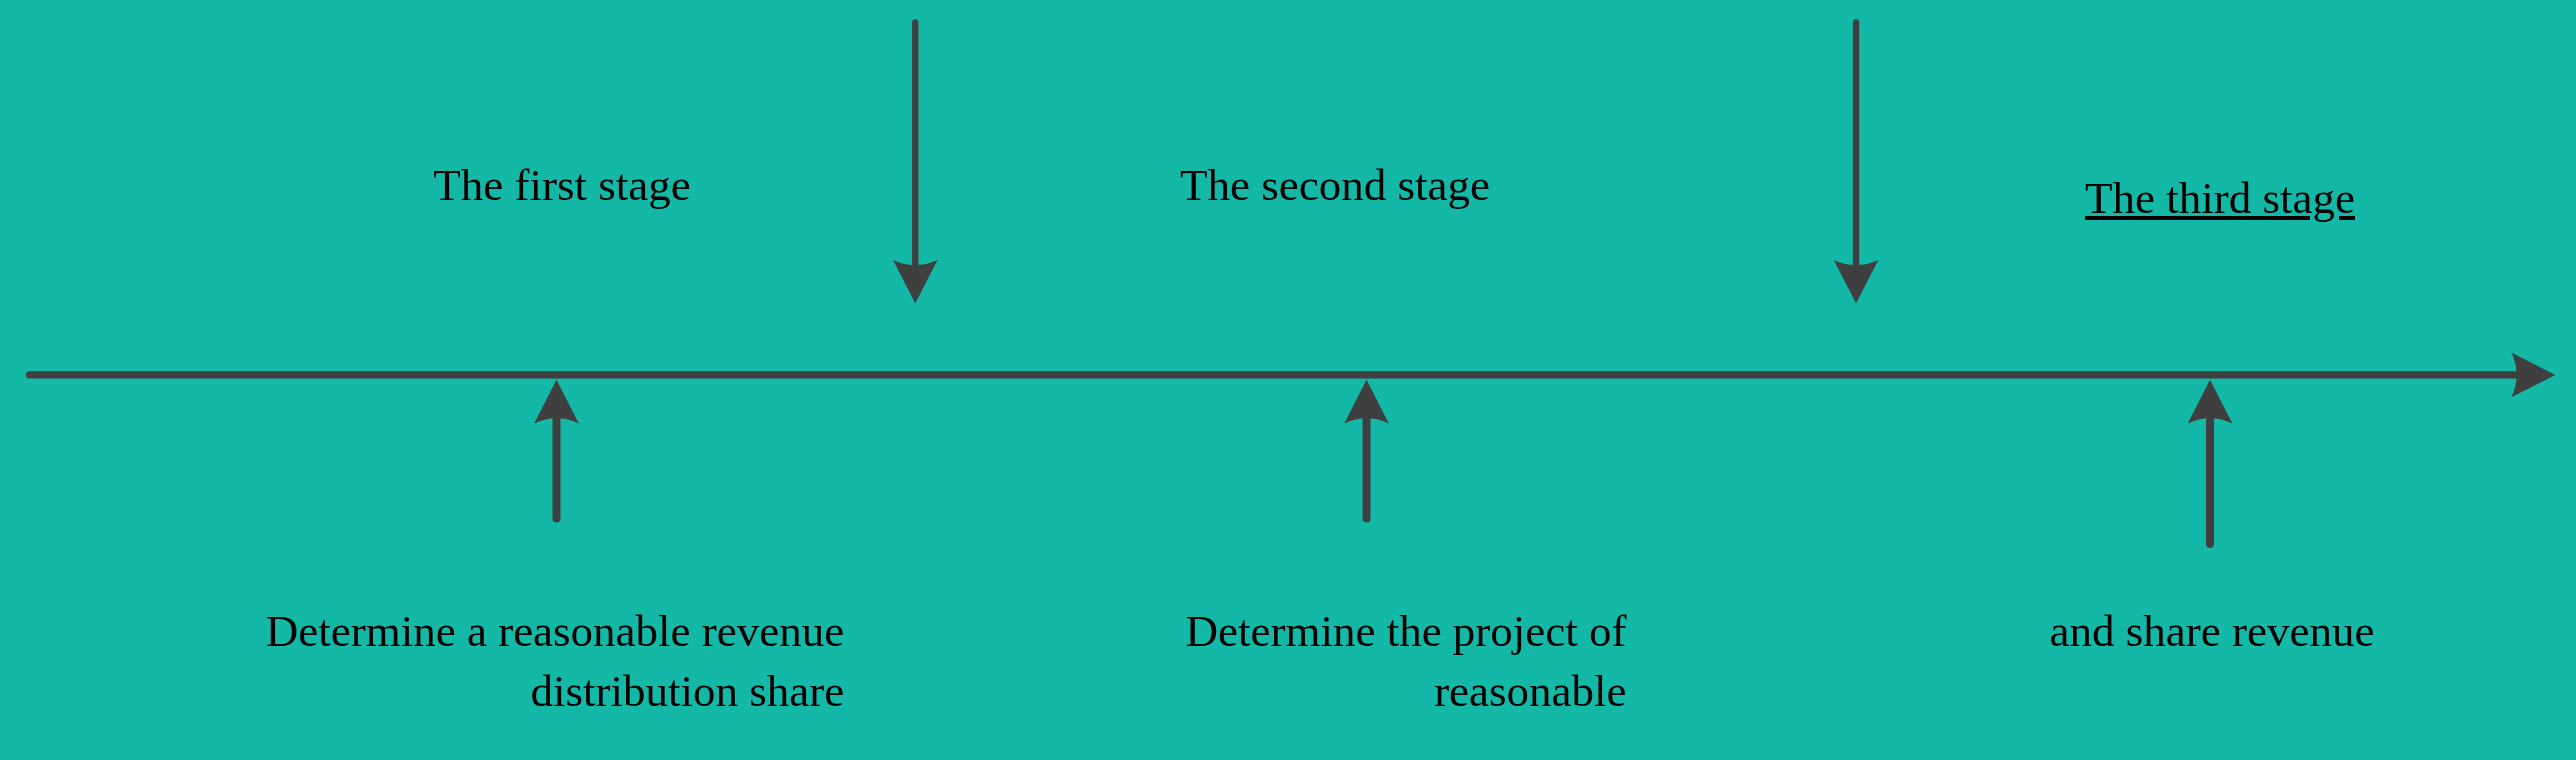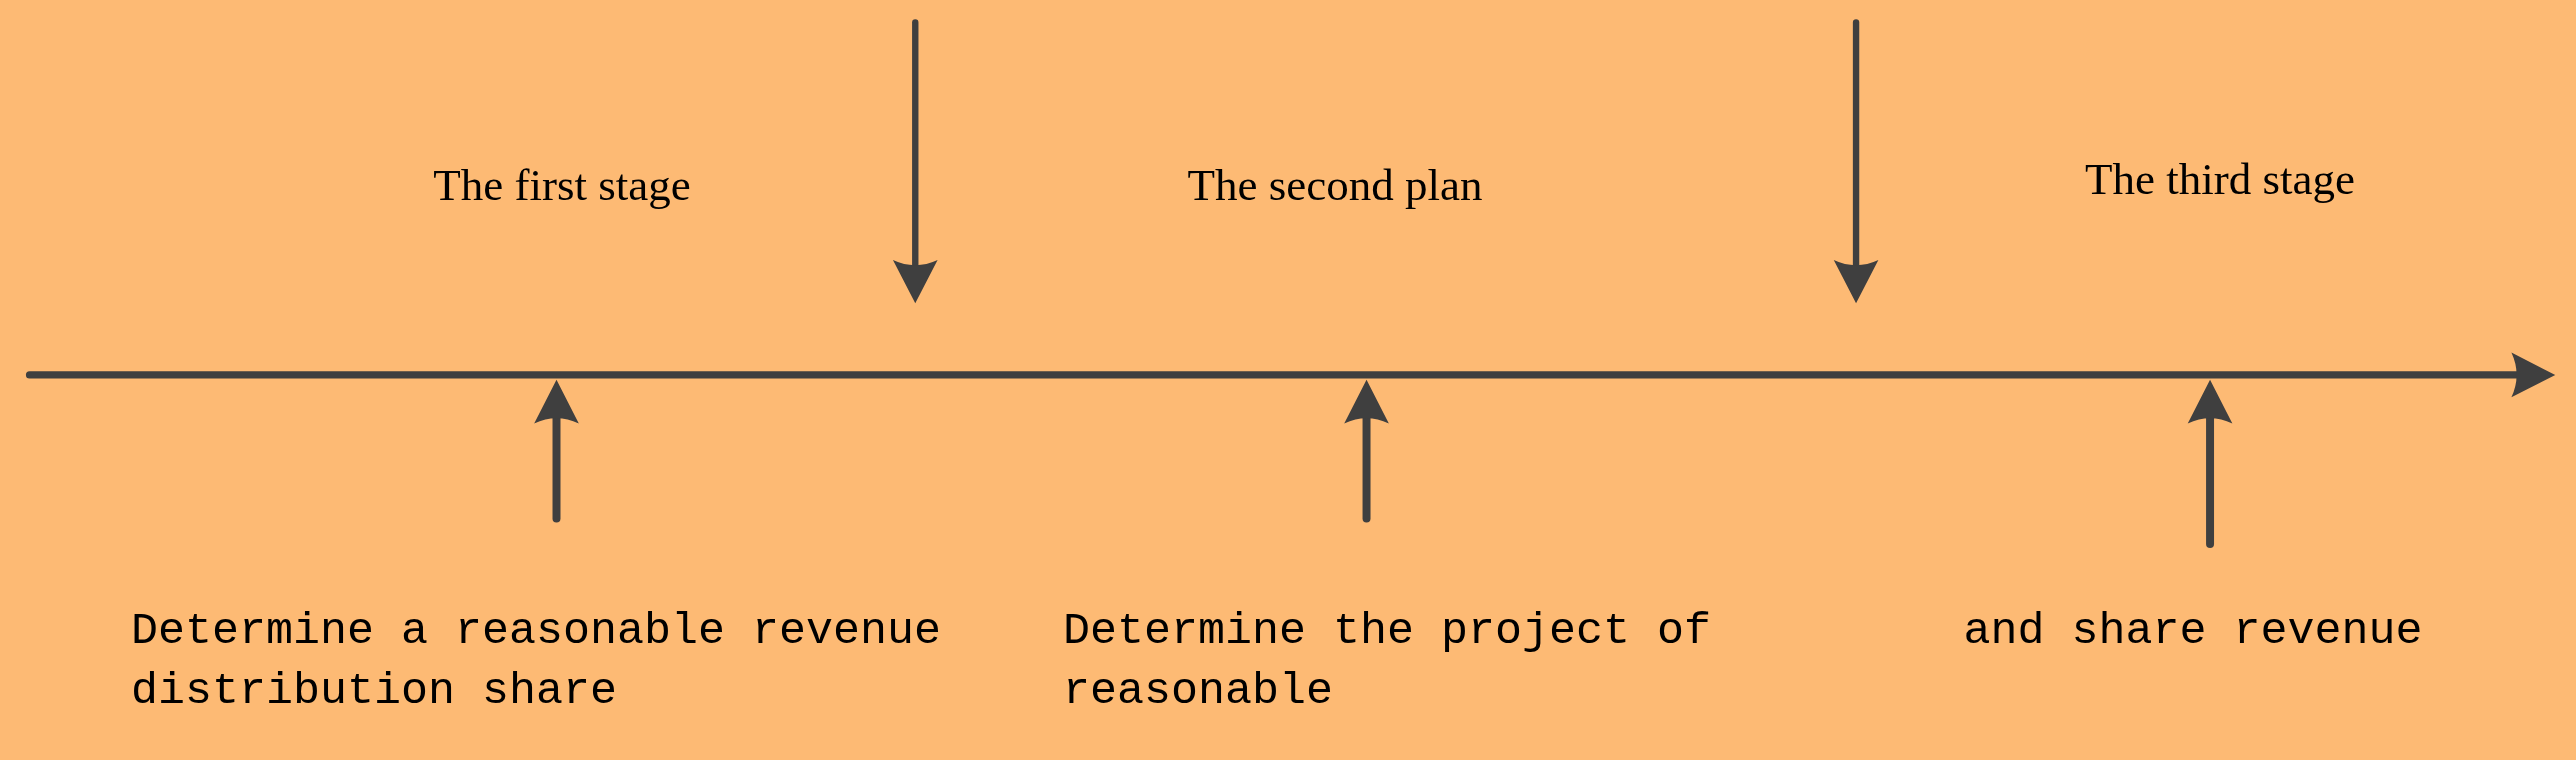--- a/index.html
+++ b/index.html
@@ -4,21 +4,21 @@
 <style>
   html, body {
     margin: 0;
     padding: 0;
     background: #ffffff;
   }
   #canvas {
     position: relative;
     width: 2576px;
     height: 761px;
-    background: #fdba74;
+    background: #14b8a6;
     overflow: hidden;
     font-family: "Liberation Serif", "DejaVu Serif", serif;
     color: #000000;
   }
   #diagram-svg {
     position: absolute;
     left: 0;
     top: 0;
     width: 2576px;
     height: 761px;
@@ -28,27 +28,28 @@
     font-family: "Liberation Serif", "DejaVu Serif", serif;
     font-size: 45px;
     line-height: 1.0;
     color: #000000;
     white-space: nowrap;
     text-align: center;
     transform: translateX(-50%);
   }
   .milestone-label {
     position: absolute;
-    font-family: Liberation Mono, monospace;
+    font-family: Liberation Serif, serif;
     font-size: 45px;
     line-height: 1.33;
     color: #000000;
-    text-align: left;
+    text-align: right;
     transform: translateX(-50%);
     white-space: nowrap;
+    margin-left: 19px;
   }
   .milestone-label .line {
     display: block;
   }
 </style>
 </head>
 <body>
 
 <div id="canvas">
 
@@ -81,23 +82,23 @@
 
     <g>
       <line x1="2772" y1="682" x2="2772" y2="518" stroke="#3f3f3f" stroke-width="10" stroke-linecap="round"></line>
       <path d="M 2772 476 L 2744 531 Q 2772 518 2800 531 Z" fill="#3f3f3f"></path>
     </g>
 
   </svg>
 
   <div class="stage-label" style="left:562px; top:163px;">The first stage</div>
 
-  <div class="stage-label" style="left:1335px; top:163px;">The second plan</div>
+  <div class="stage-label" style="left:1335px; top:163px;">The second stage</div>
 
-  <div class="stage-label" style="left:2220px; top:157px;">The third stage</div>
+  <div class="stage-label" style="left:2220px; top:176px;text-decoration:underline;">The third stage</div>
 
   <div class="milestone-label" style="left:536px; top:602px;">
     <span class="line">Determine a reasonable revenue</span>
     <span class="line">distribution share</span>
   </div>
 
   <div class="milestone-label" style="left:1387px; top:602px;">
     <span class="line">Determine the project of</span>
     <span class="line">reasonable</span>
   </div>

